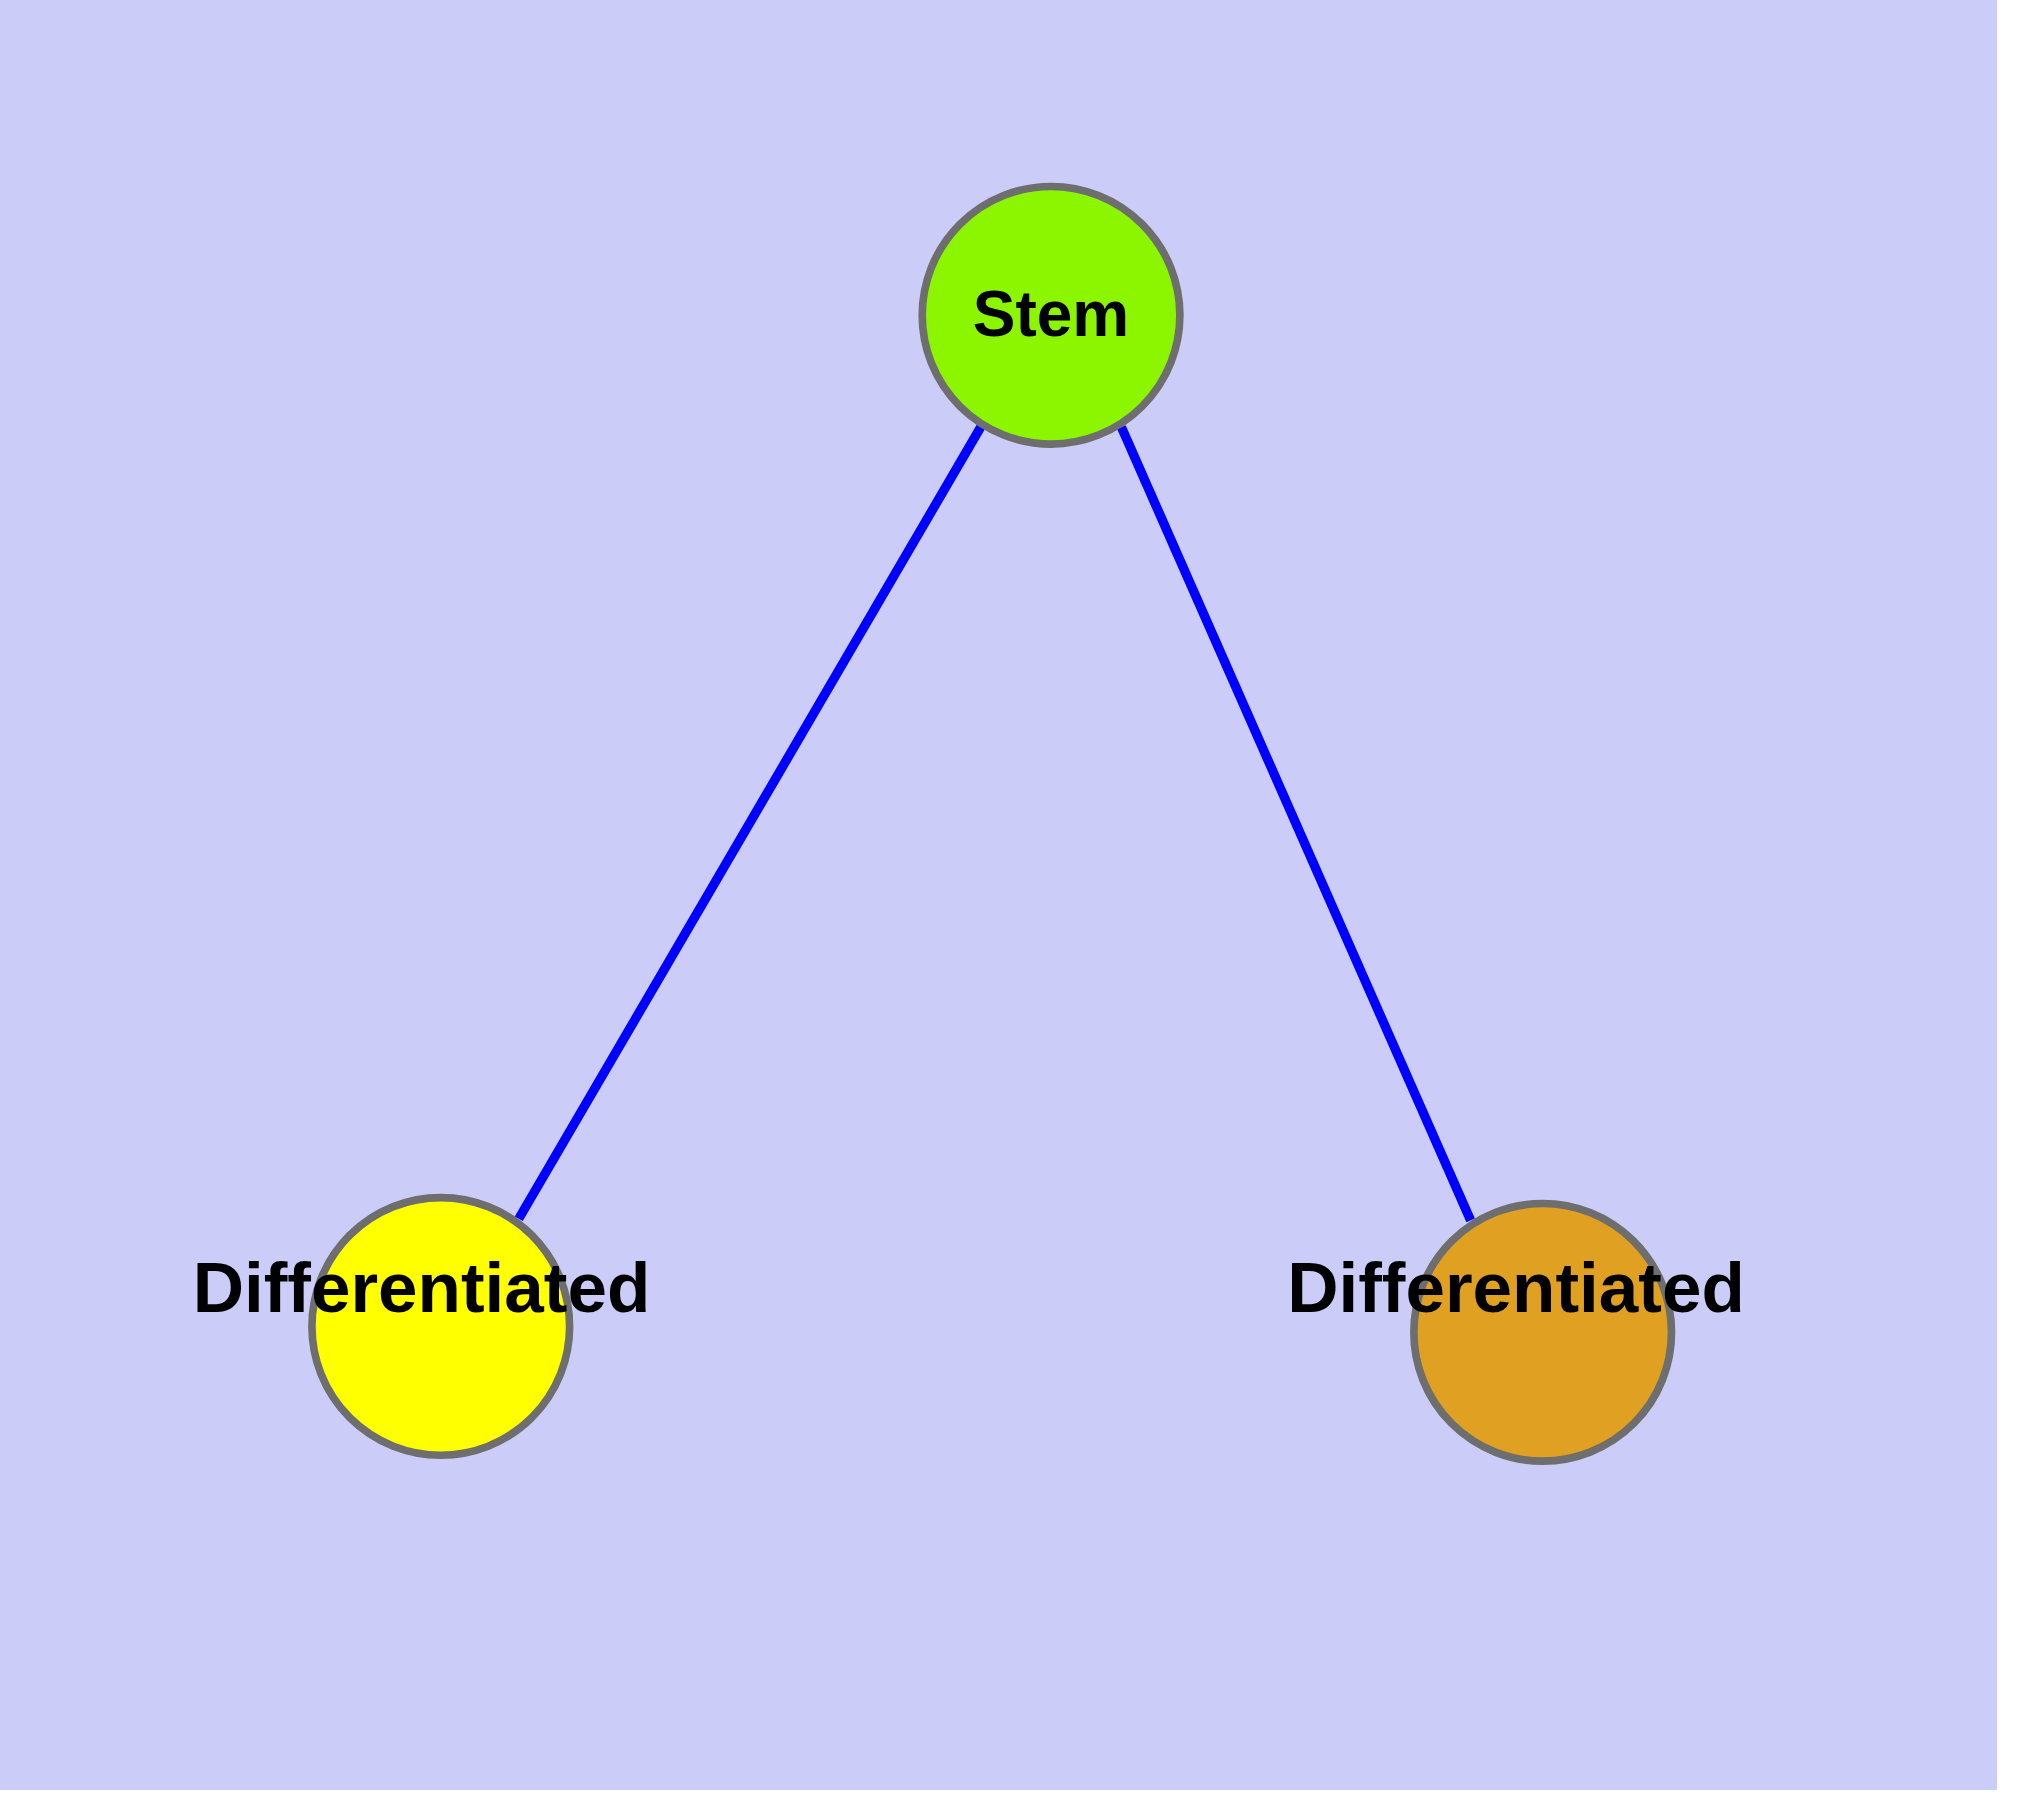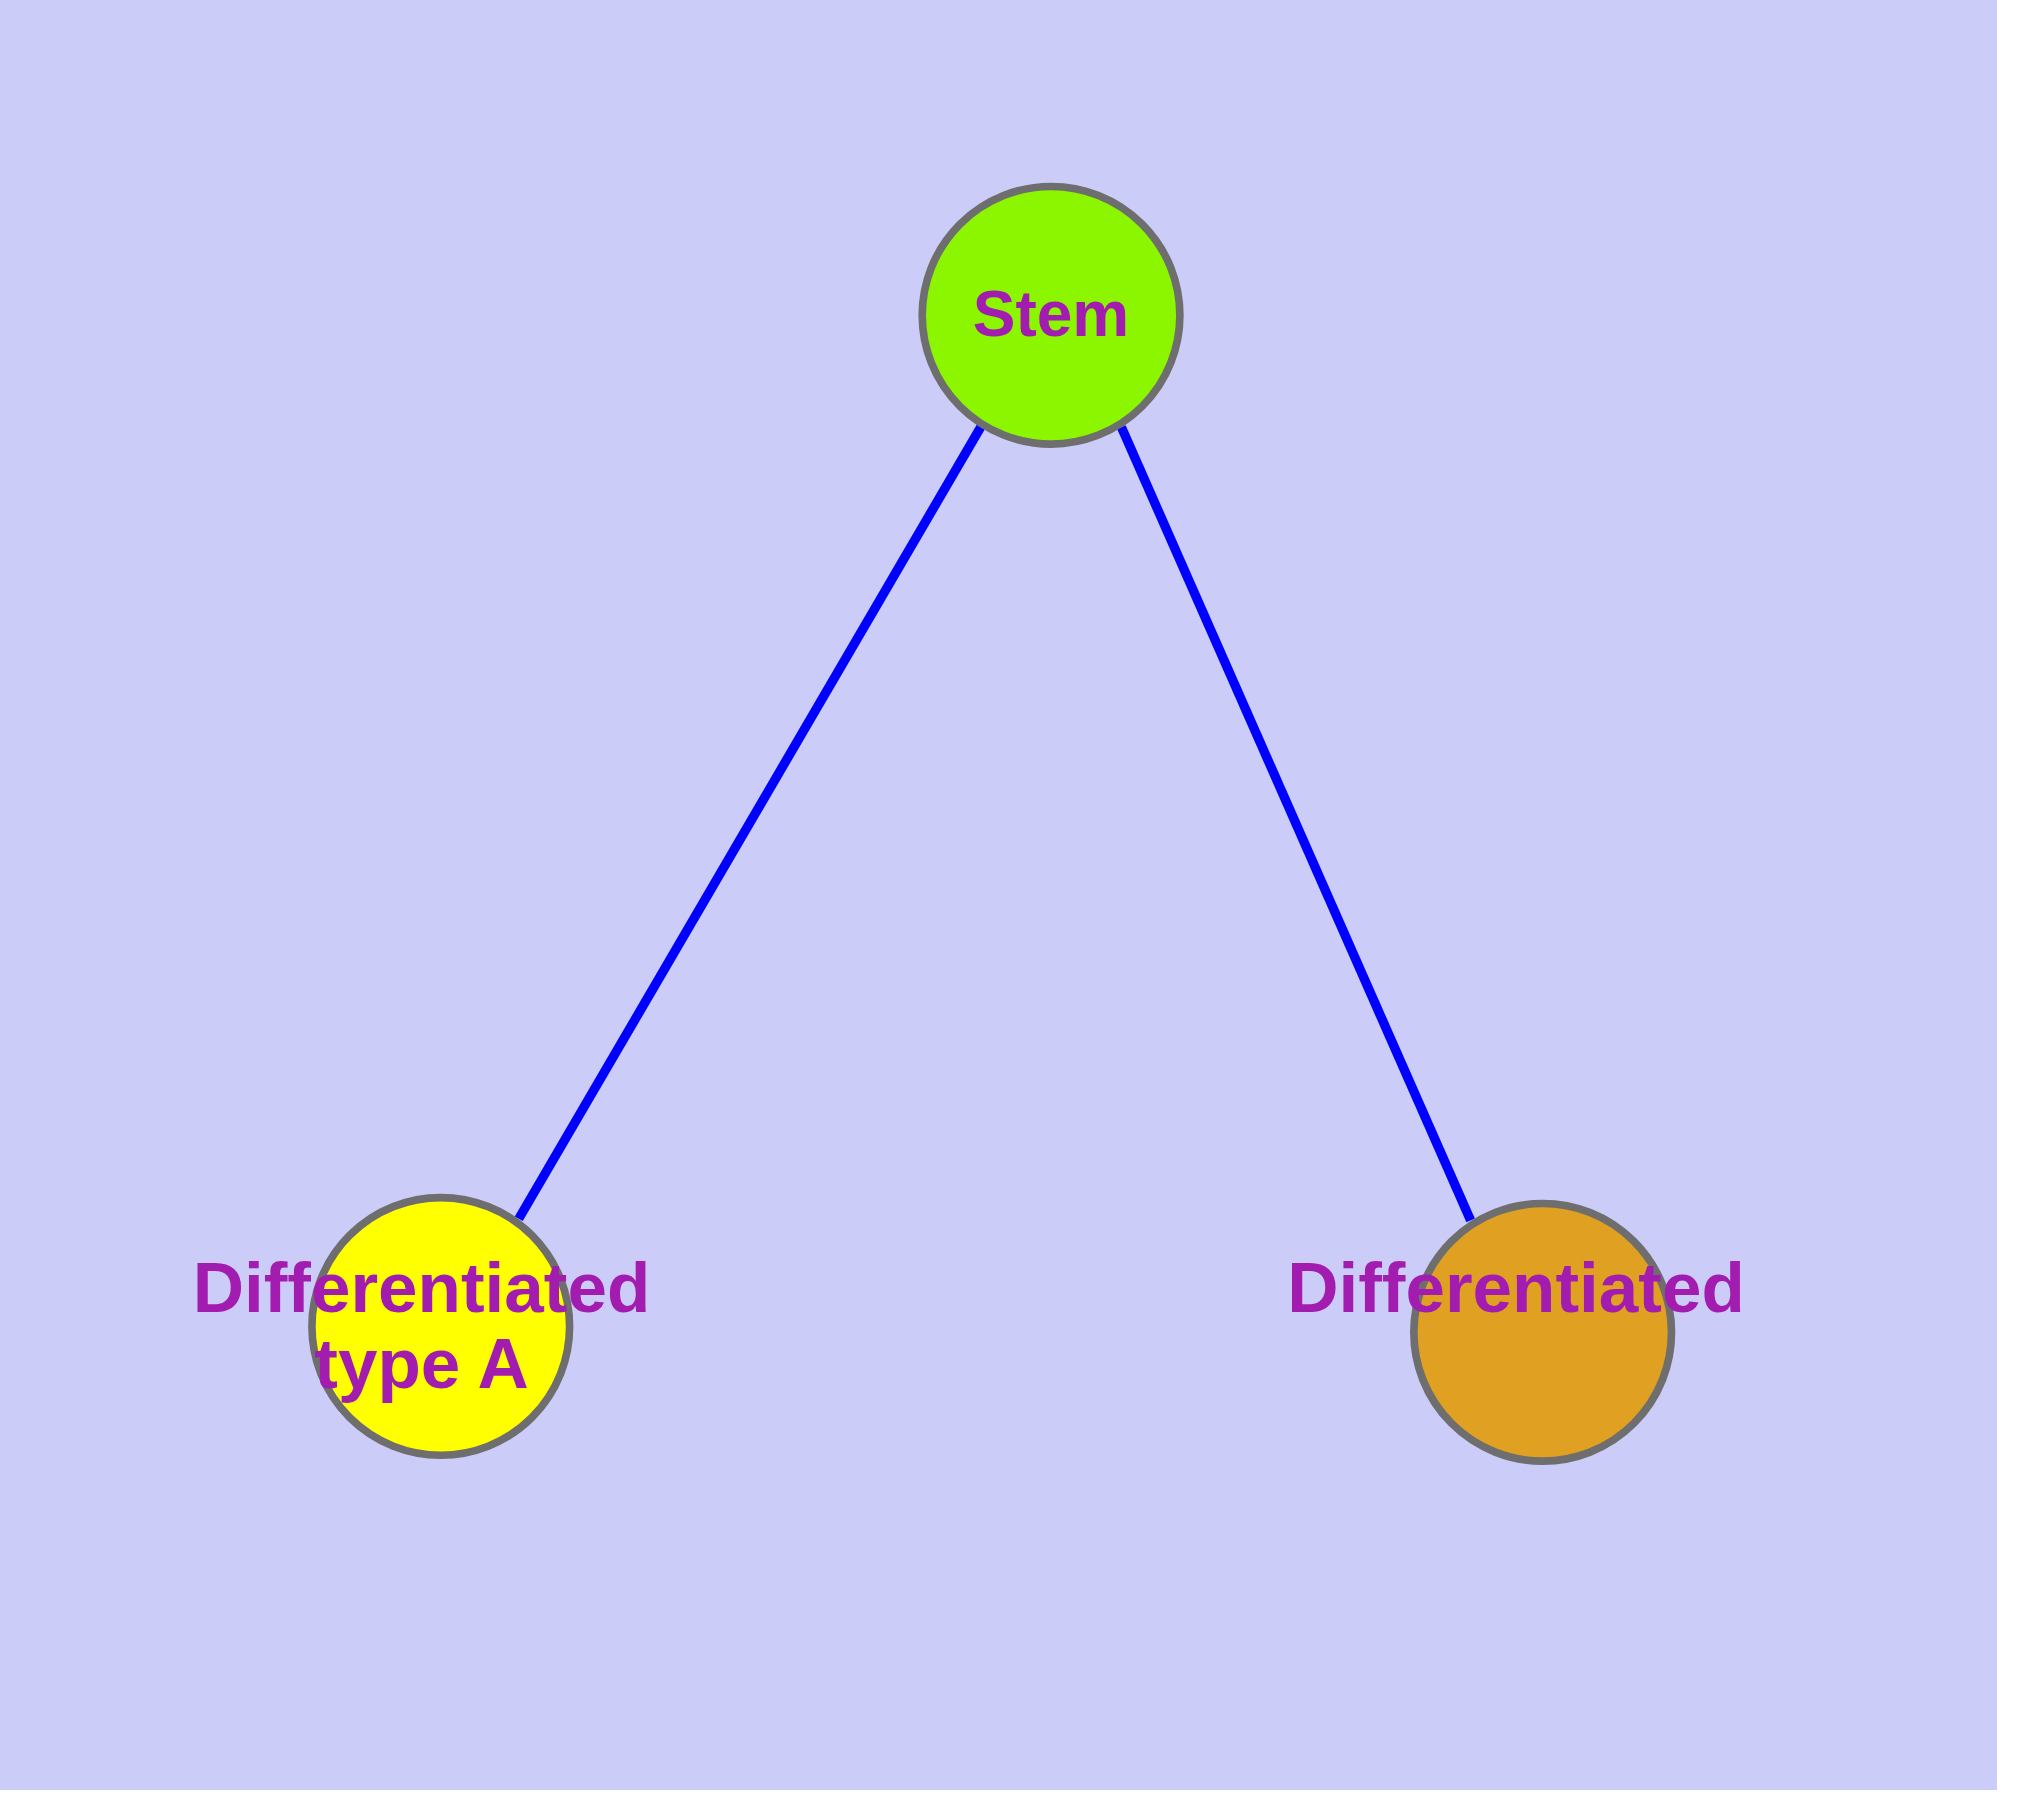--- a/index.html
+++ b/index.html
@@ -27,21 +27,21 @@
     position: absolute;
     left: 0;
     top: 0;
     width: 1997px;
     height: 1790px;
     display: block;
   }
   .node-label {
     position: absolute;
     text-align: center;
-    color: #a21caf;
+    color: #000000;
     font-weight: bold;
     font-family: "Liberation Sans", sans-serif;
     white-space: pre;
     pointer-events: none;
     line-height: 1.07;
   }
   .label-stem {
     font-size: 64px;
   }
   .label-branch {
@@ -63,19 +63,19 @@
 
       <g>
         <circle cx="1240" cy="372" r="152" fill="#8cf500" stroke="#6e6e6e" stroke-width="9"></circle>
         <circle cx="520" cy="1565" r="152" fill="#ffff00" stroke="#6e6e6e" stroke-width="9"></circle>
         <circle cx="1820" cy="1572" r="152" fill="#e0a021" stroke="#6e6e6e" stroke-width="9"></circle>
       </g>
     </svg>
 
     <div class="node-label label-stem" style="left:627px; top:280px; width:848px;">Stem</div>
 
-    <div class="node-label label-branch" style="left:-2.5px; top:1250px; width:848px;"><span>Differentiated</span><br><span>type A</span></div>
+    <div class="node-label label-branch" style="left:-2.5px; top:1250px; width:848px;"><span>Differentiated</span><br></div>
 
     <div class="node-label label-branch" style="left:1092px; top:1250px; width:848px;"><span>Differentiated</span><br></div>
 
   </div>
 </div>
 
 
 </body></html>

